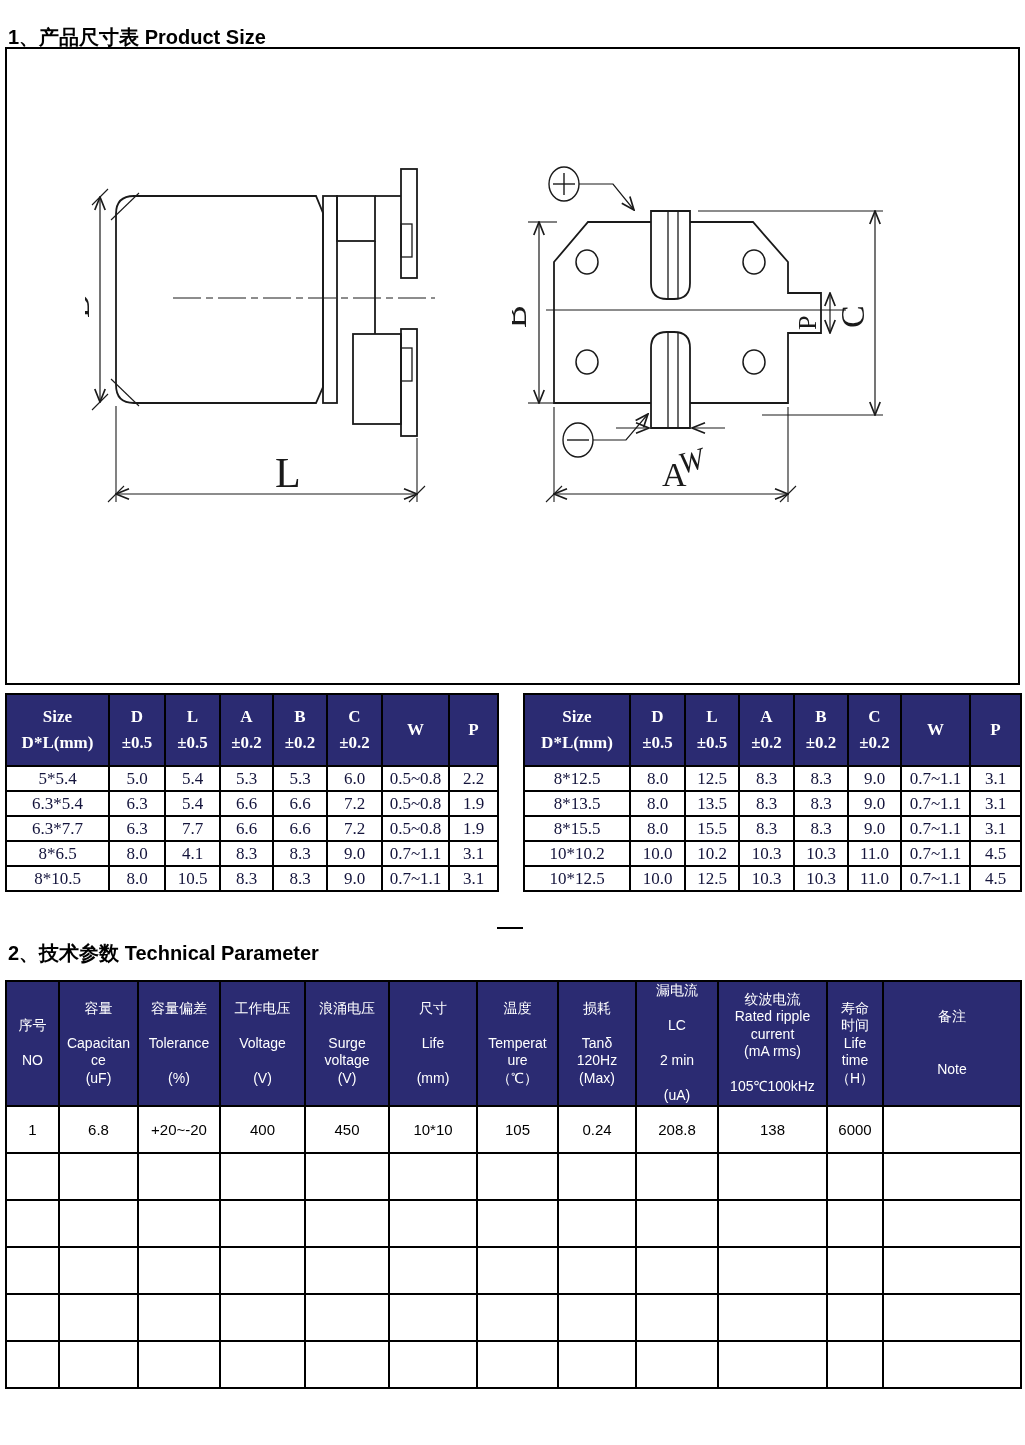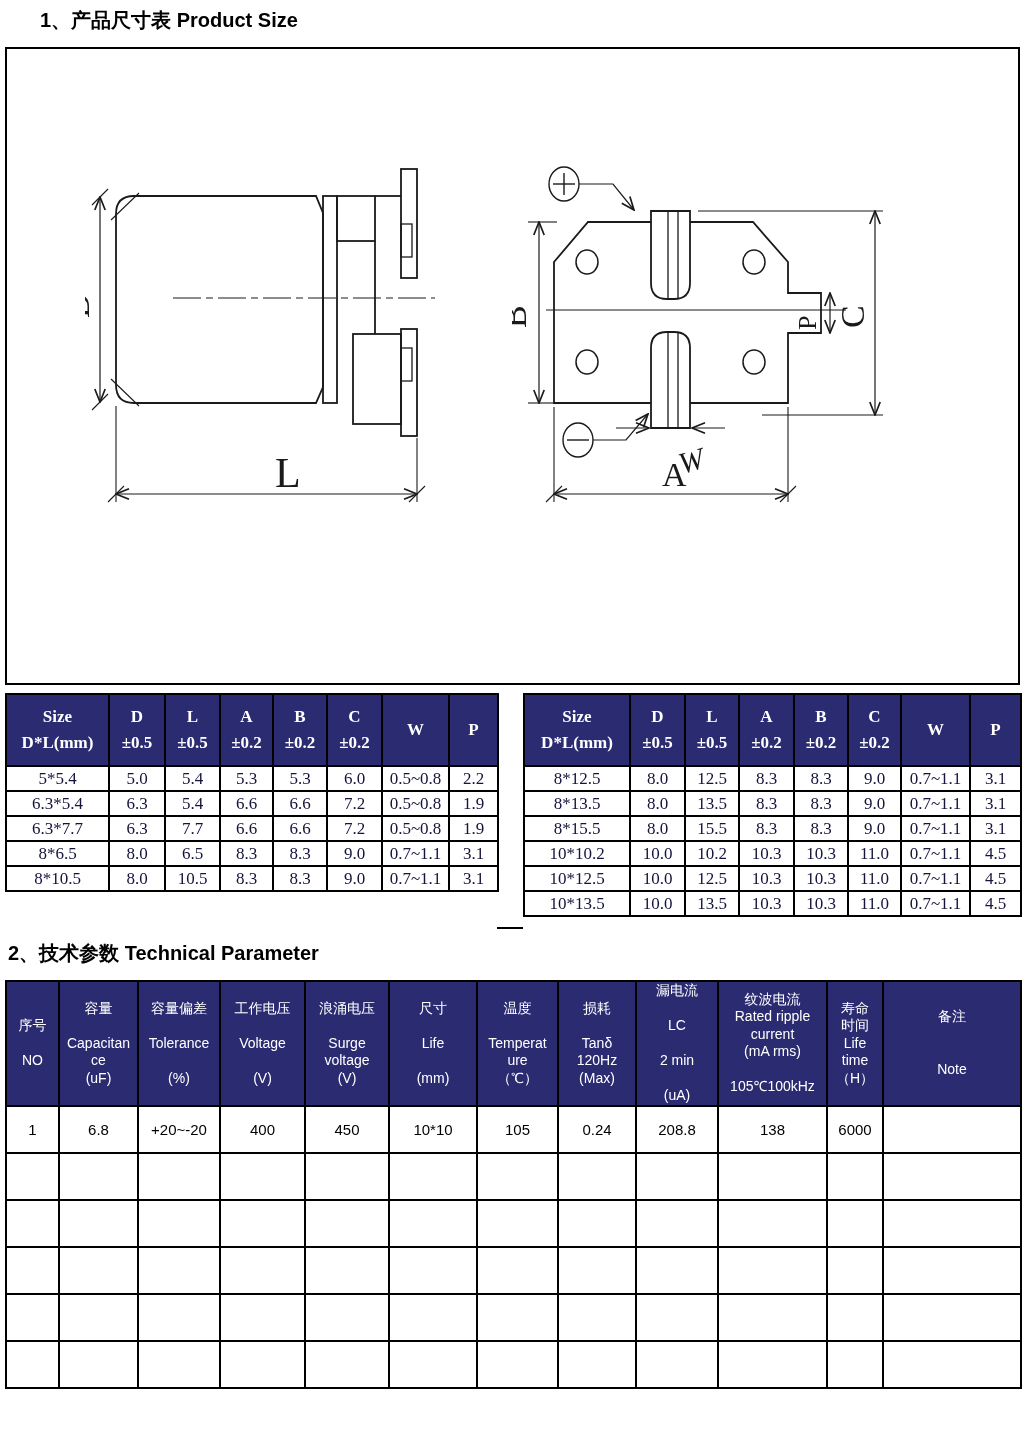--- a/index.html
+++ b/index.html
@@ -5,21 +5,21 @@
   :root { --header-bg:#2b2b72; --ink:#14143c; --line:#000; }
   html,body { margin:0; padding:0; }
   body {
     width:1025px; height:1445px; position:relative; background:#fff;
     font-family:"Liberation Sans", sans-serif; color:#000; overflow:hidden;
   }
   .section-title {
     position:absolute; left:8px; font-size:20px; font-weight:bold;
     font-family:"Liberation Sans", sans-serif; color:#000; white-space:nowrap;
   }
-  #title1 { top:7px;margin-left:32px; }
+  #title1 { top:24px; }
   #title2 { top:940px; }
 
   #drawing-box {
     position:absolute; left:5px; top:47px; width:1011px; height:634px;
     border:2px solid var(--line); background:#fff;
   }
   .dwg { position:absolute; }
   #side-view { left:78px; top:101px; }
   #bottom-view { left:505px; top:103px; }
   .dwg text { font-family:"Liberation Serif", serif; fill:#1a1a1a; stroke:none; }
@@ -216,21 +216,21 @@
         <td>7.7</td>
         <td>6.6</td>
         <td>6.6</td>
         <td>7.2</td>
         <td>0.5~0.8</td>
         <td>1.9</td>
       </tr>
       <tr>
         <td>8*6.5</td>
         <td>8.0</td>
-        <td>6.5</td>
+        <td>4.1</td>
         <td>8.3</td>
         <td>8.3</td>
         <td>9.0</td>
         <td>0.7~1.1</td>
         <td>3.1</td>
       </tr>
       <tr>
         <td>8*10.5</td>
         <td>8.0</td>
         <td>10.5</td>
@@ -310,30 +310,20 @@
         <td>10.3</td>
         <td>10.3</td>
         <td>11.0</td>
         <td>0.7~1.1</td>
         <td>4.5</td>
       </tr>
       <tr>
         <td>10*12.5</td>
         <td>10.0</td>
         <td>12.5</td>
-        <td>10.3</td>
-        <td>10.3</td>
-        <td>11.0</td>
-        <td>0.7~1.1</td>
-        <td>4.5</td>
-      </tr>
-      <tr>
-        <td>10*13.5</td>
-        <td>10.0</td>
-        <td>13.5</td>
         <td>10.3</td>
         <td>10.3</td>
         <td>11.0</td>
         <td>0.7~1.1</td>
         <td>4.5</td>
       </tr>
     </tbody>
 </table>
 <div id="size-gap-bottom-line"></div>
 

